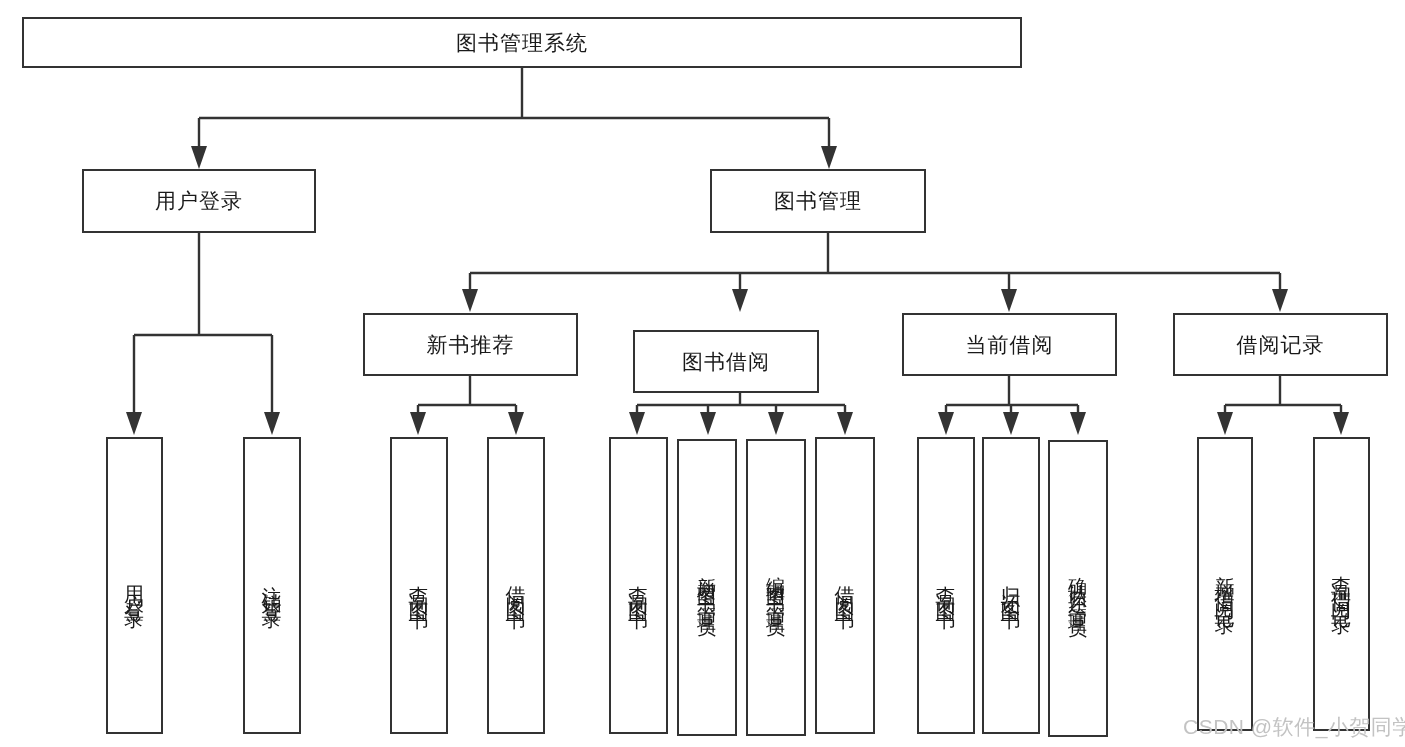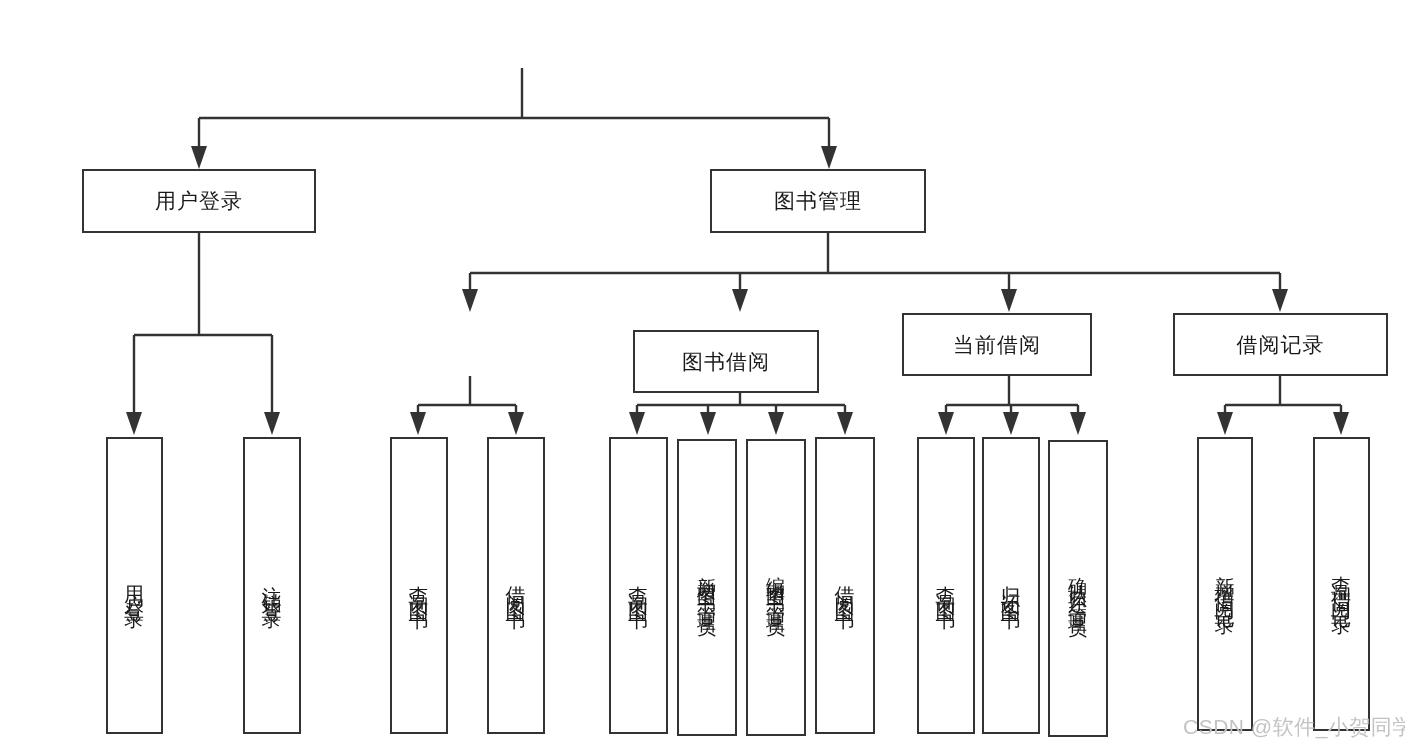--- a/index.html
+++ b/index.html
@@ -104,32 +104,38 @@
     <polygon class="arrow" points="700,412 716,412 708,435"></polygon>
     <polygon class="arrow" points="768,412 784,412 776,435"></polygon>
     <polygon class="arrow" points="837,412 853,412 845,435"></polygon>
     <polygon class="arrow" points="938,412 954,412 946,435"></polygon>
     <polygon class="arrow" points="1003,412 1019,412 1011,435"></polygon>
     <polygon class="arrow" points="1070,412 1086,412 1078,435"></polygon>
     <polygon class="arrow" points="1217,412 1233,412 1225,435"></polygon>
     <polygon class="arrow" points="1333,412 1349,412 1341,435"></polygon>
   </svg>
 
+  <div class="node hbox" style="left:22px; top:17px; width:1000px; height:51px;">
+    <span>图书管理系统</span>
+  </div>
 
   <div class="node hbox" style="left:82px; top:169px; width:234px; height:64px;">
     <span>用户登录</span>
   </div>
   <div class="node hbox" style="left:710px; top:169px; width:216px; height:64px;">
     <span>图书管理</span>
   </div>
 
+  <div class="node hbox" style="left:363px; top:313px; width:215px; height:63px;">
+    <span>新书推荐</span>
+  </div>
   <div class="node hbox" style="left:633px; top:330px; width:186px; height:63px;">
     <span>图书借阅</span>
   </div>
-  <div class="node hbox" style="left:902px; top:313px; width:190px; height:63px;">
+  <div class="node hbox" style="left:902px; top:313px; width:215px; height:63px;">
     <span>当前借阅</span>
   </div>
   <div class="node hbox" style="left:1173px; top:313px; width:215px; height:63px;">
     <span>借阅记录</span>
   </div>
 
   <div class="node vbox" style="left:106px; top:437px; width:57px; height:297px;">
     <span>用户登录</span>
   </div>
   <div class="node vbox" style="left:243px; top:437px; width:58px; height:297px;">

